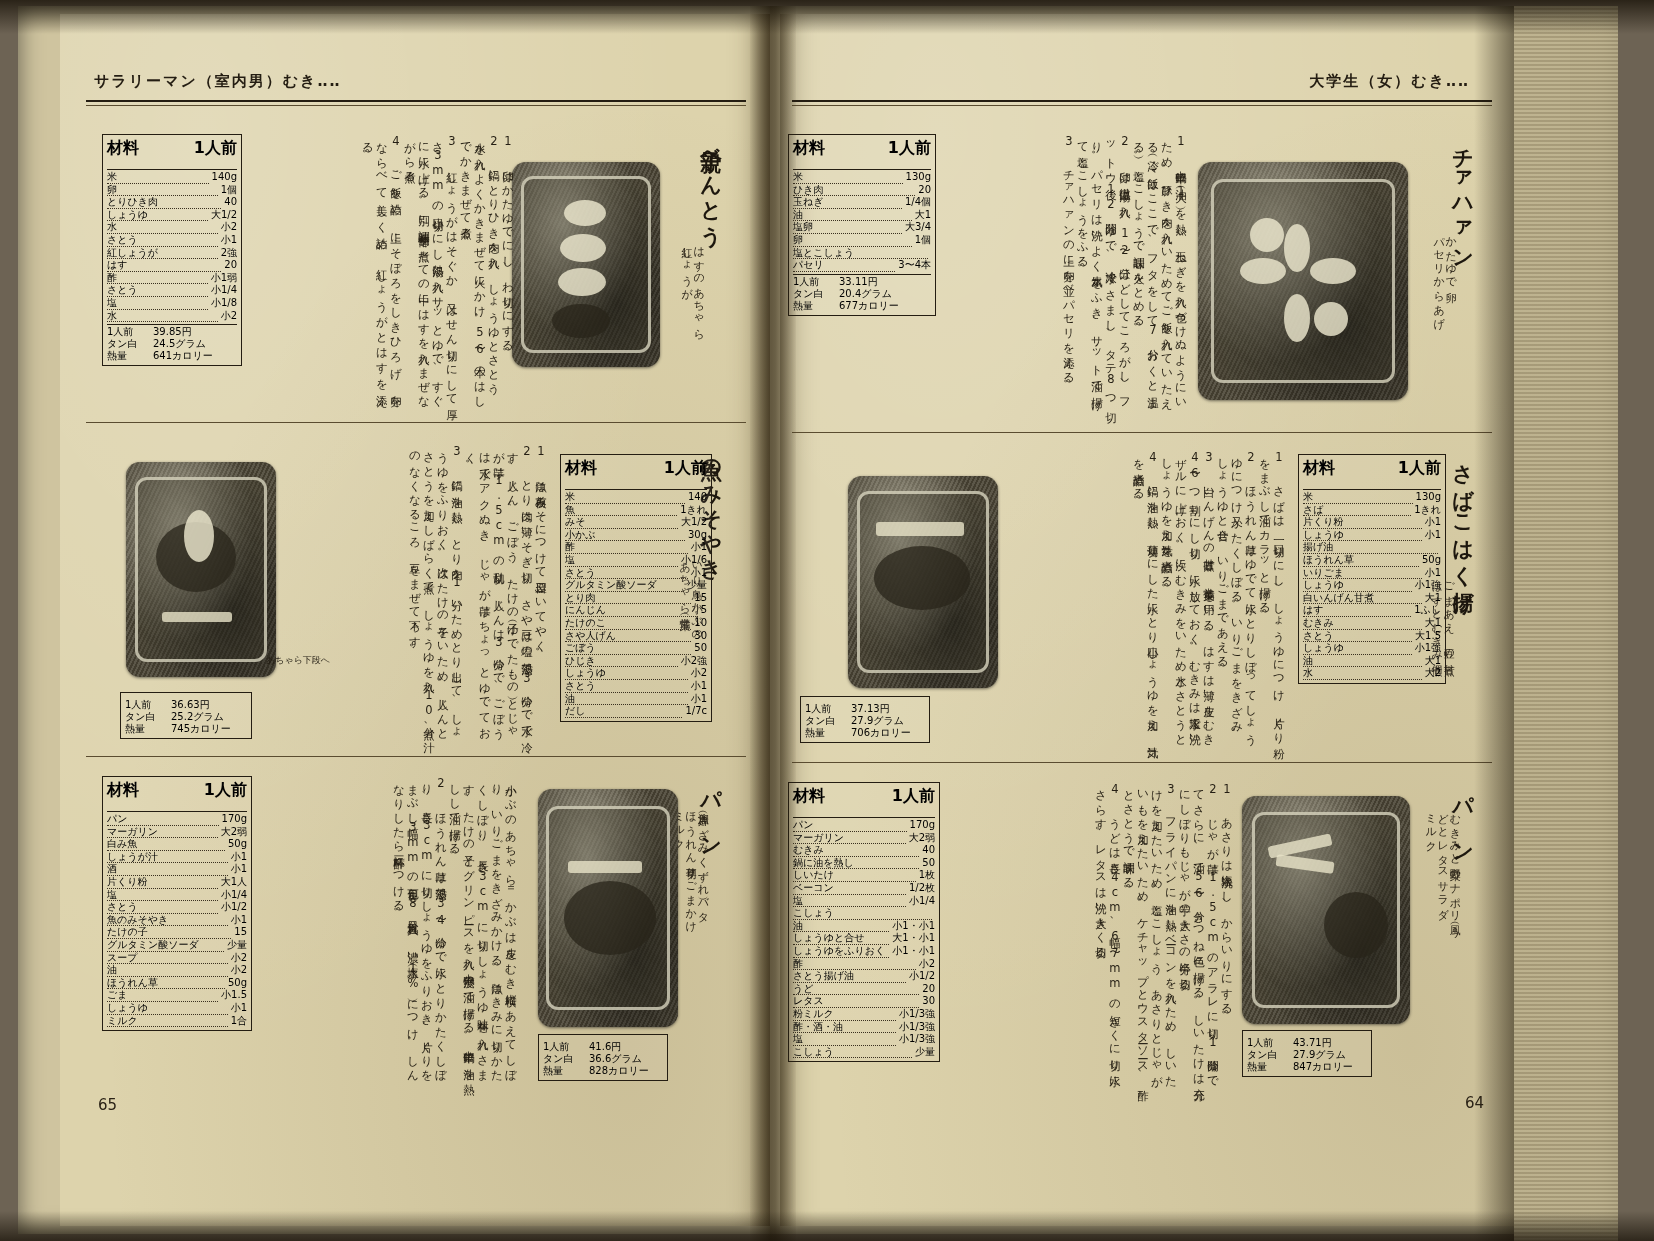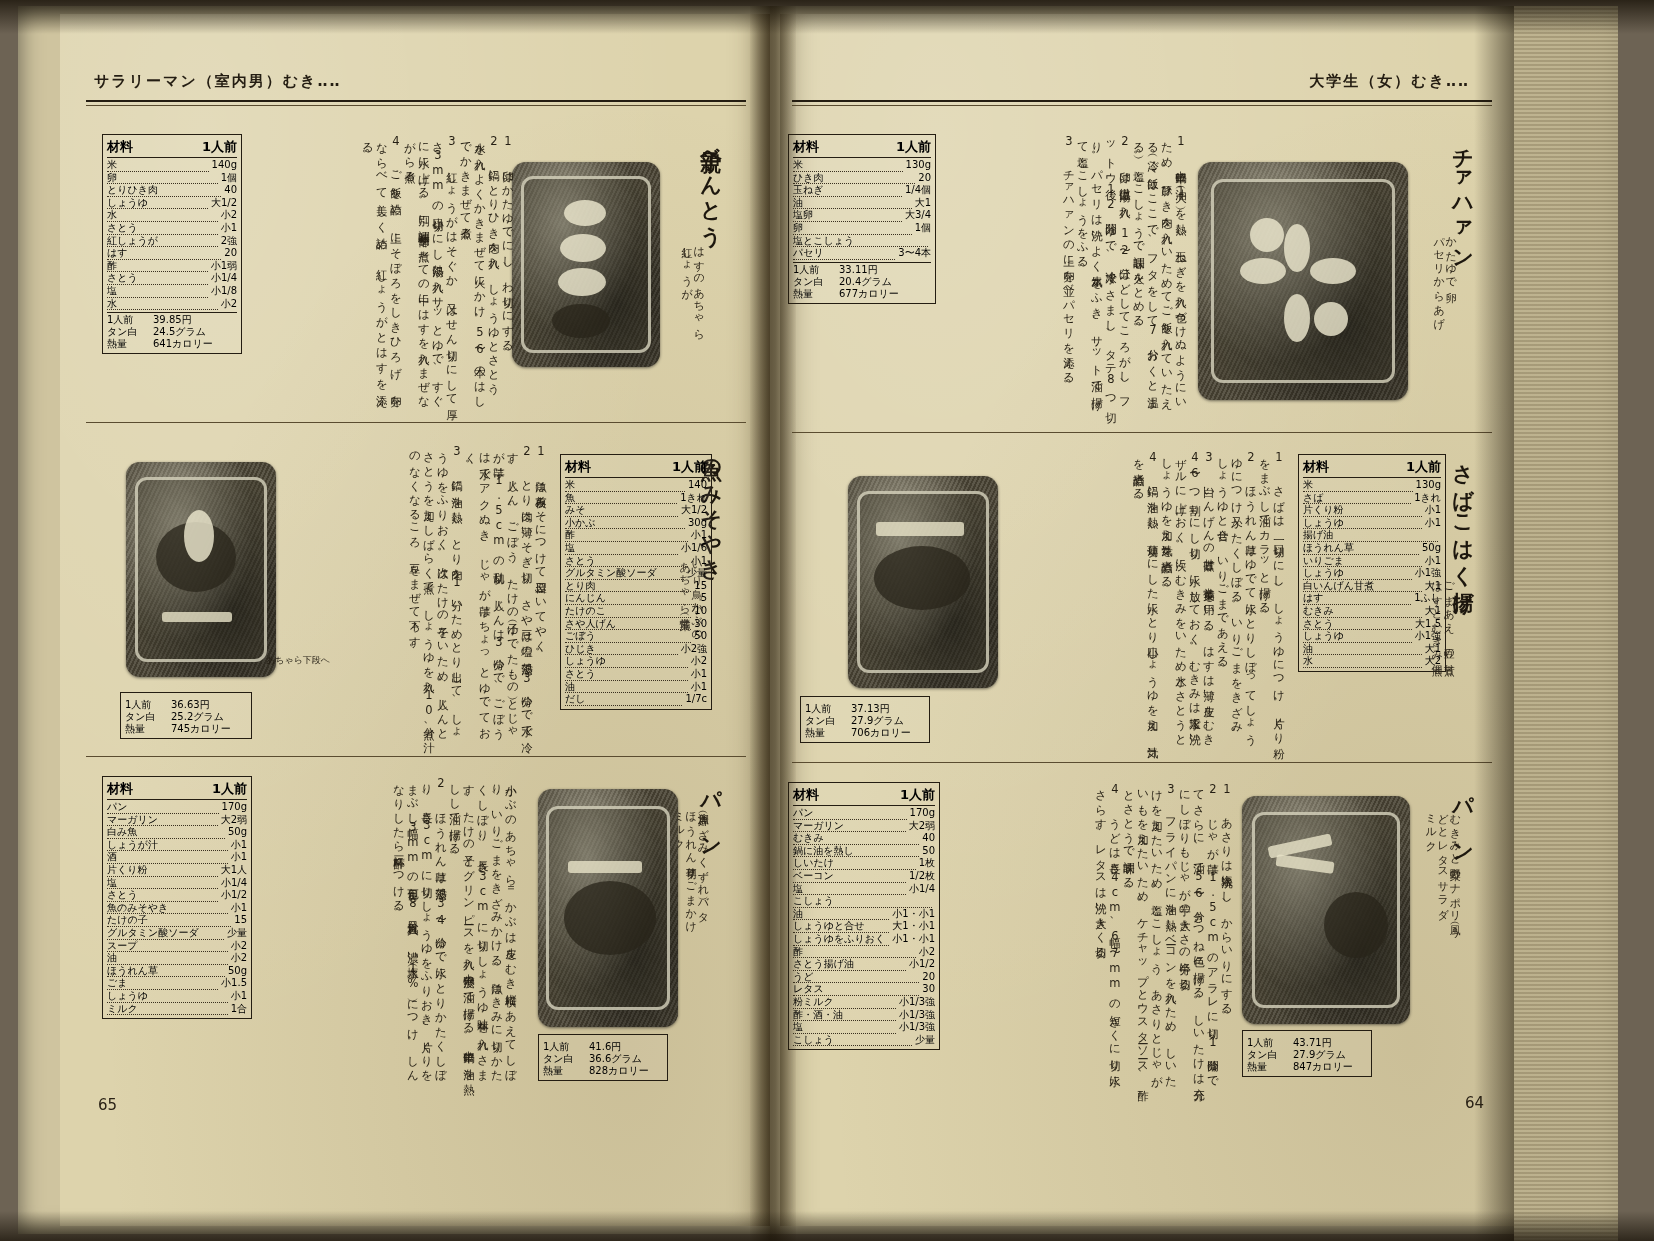--- a/index.html
+++ b/index.html
@@ -79,22 +79,22 @@
   .body{
     position:absolute;font-size:11.5px;line-height:1.22;color:#241e13;
     text-align:justify;
   }
   
   .ing{
     position:absolute;border:1.5px solid #241d12;background:rgba(255,255,255,.06);
     box-sizing:border-box;padding:3px 4px 3px 4px;
   }
   .ing .ihead{
-    display:flex;justify-content:space-between;font-size:13px;font-weight:bold;
-    border-bottom:1px solid #241d12;padding-bottom:1px;margin-bottom:1px;
+    display:flex;justify-content:space-between;font-size:16px;font-weight:bold;
+    border-bottom:1px solid #241d12;padding-bottom:10px;margin-bottom:1px;
   }
   .ing .irow{
     display:flex;justify-content:space-between;font-size:10px;line-height:1.16;
     white-space:nowrap;
   }
   .ing .irow .nm{
     flex:1 1 auto;overflow:hidden;
     border-bottom:1px dotted #3a3020;
   }
   .ing .irow .vl{flex:0 0 auto;padding-left:3px;}

